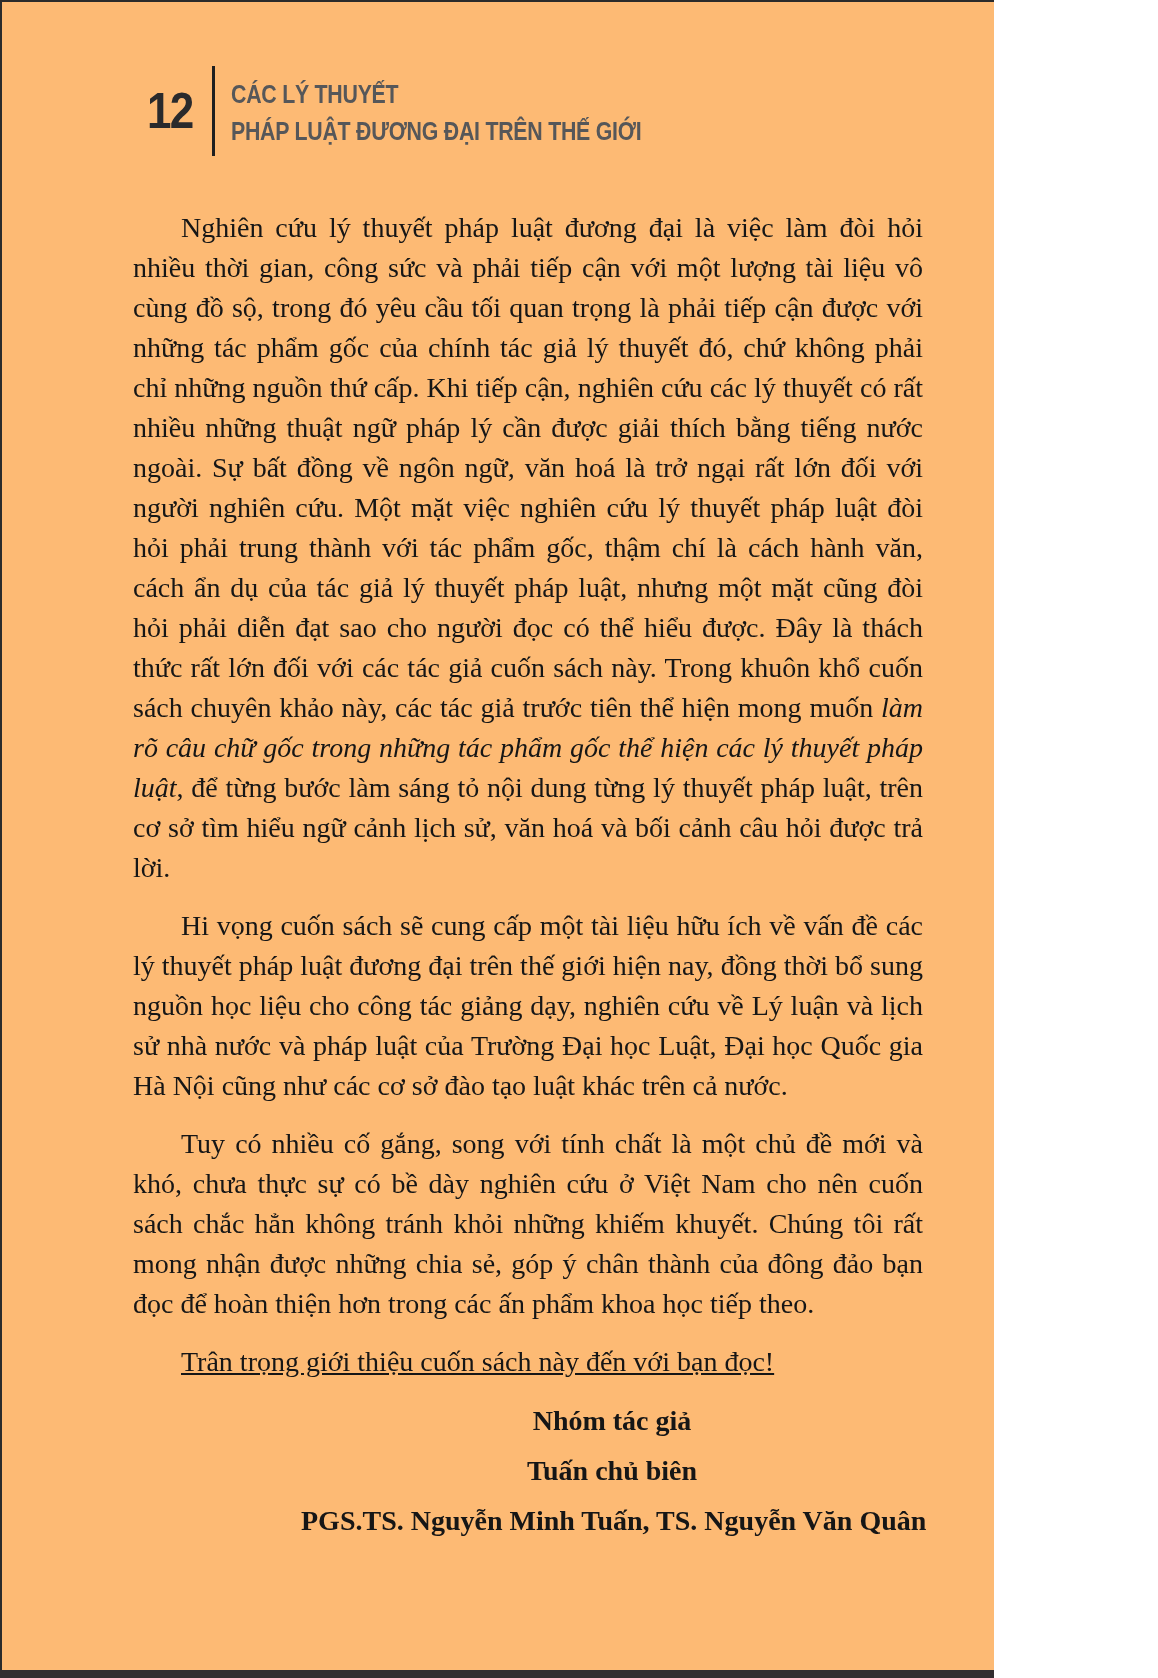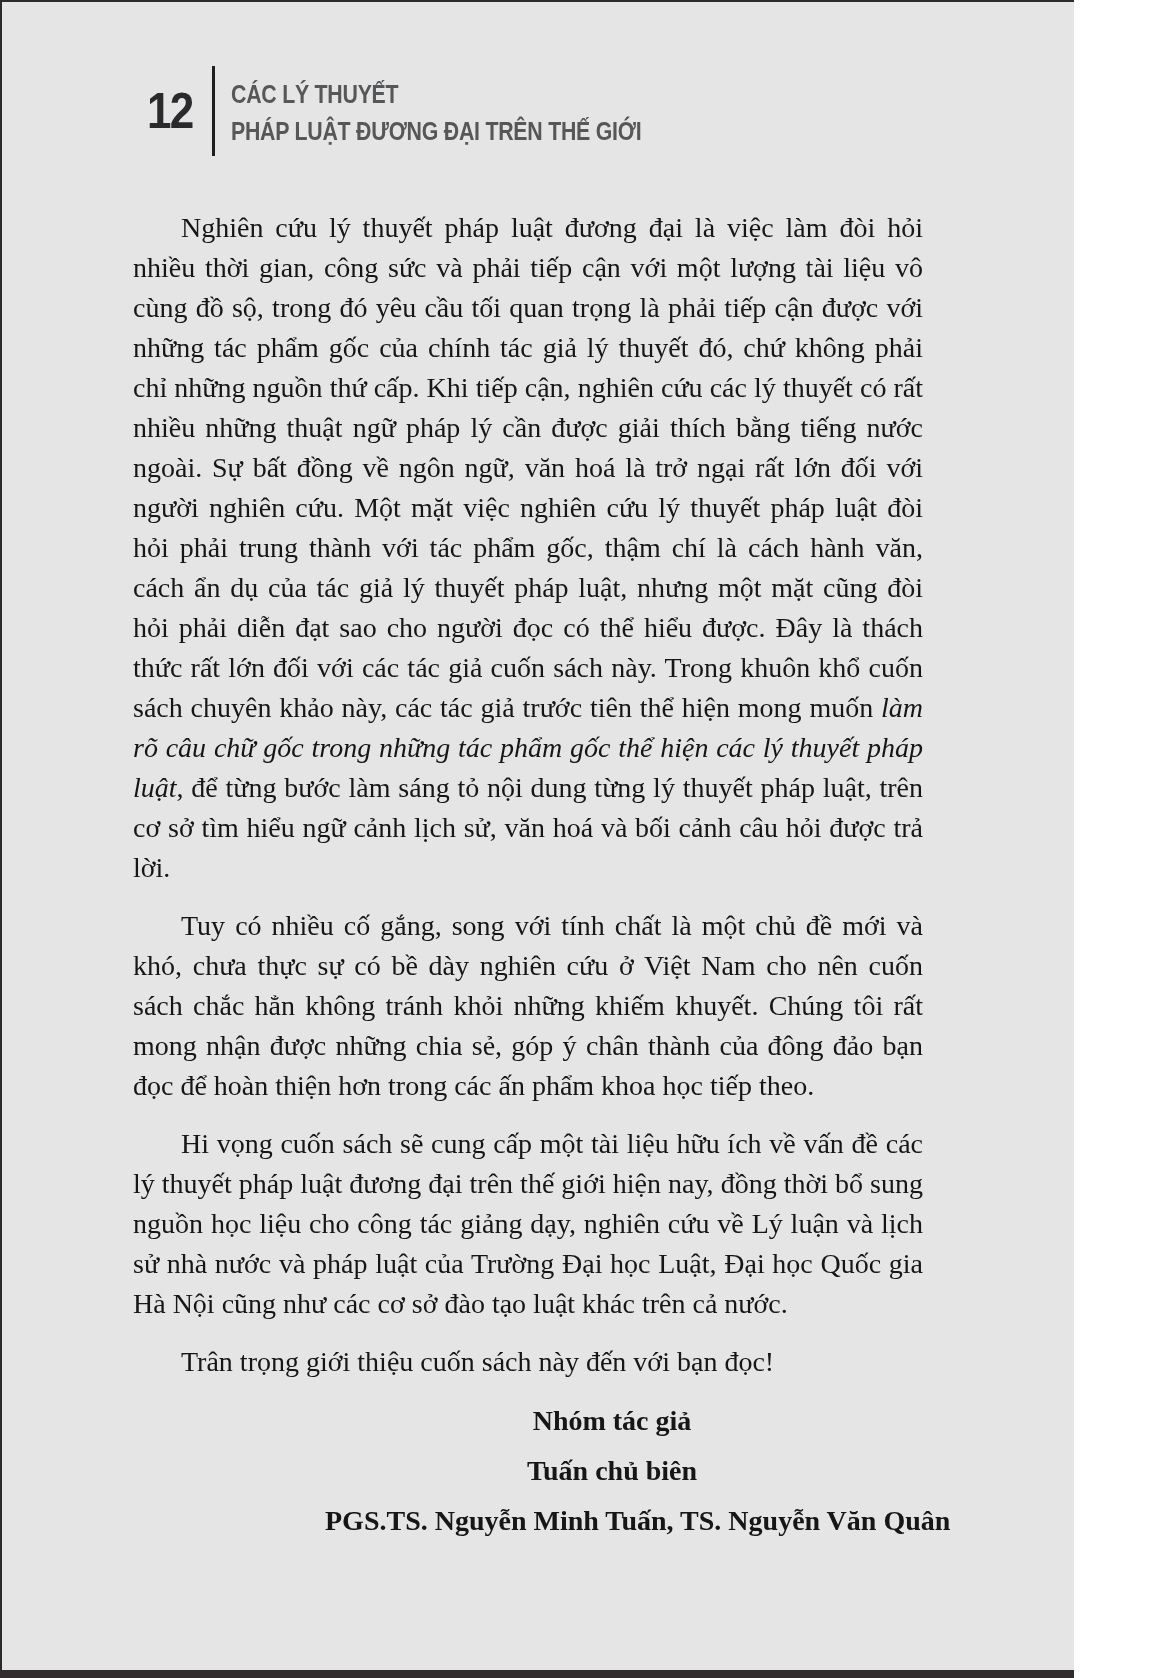--- a/index.html
+++ b/index.html
@@ -1,19 +1,19 @@
 <!DOCTYPE html>
 <html><head>
 <meta charset="utf-8">
 <style>
   html,body{margin:0;padding:0;background:#ffffff;}
   .page{
     position:relative;
-    width:1074px;height:1678px;
-    background:#e5e5e5;
+    width:994px;height:1678px;
+    background:#fdba74;
     overflow:hidden;
     font-family:"Liberation Serif", serif;
     color:#161616;
   }
   .edge-top{position:absolute;top:0;left:0;width:1158px;height:2px;background:#2b2b2b;}
   .edge-left{position:absolute;top:0;left:0;width:2px;height:1671px;background:#2b2b2b;}
   .bottom-bar{position:absolute;left:0;bottom:0;width:1158px;height:8px;background:#312d2f;}
 
   .header{
     position:absolute;left:146px;top:64px;
@@ -44,56 +44,56 @@
   }
   .body-text{
     position:absolute;left:133px;top:196px;width:790px;
     font-size:28px;line-height:40px;
   }
   .body-text p{
     margin:12px 0 18px 0;
     text-align:justify;
     text-indent:48px;
   }
-  .body-text p.last-para{margin-top:8px;text-align:left;margin-bottom:0;}
+  .body-text p.last-para{margin-top:8px;text-align:left;margin-bottom:0;text-decoration:underline;}
   .body-text .it{font-style:italic;}
   .signature{
     margin-top:24px;
     padding-left:168px;
     text-align:center;
     font-weight:bold;
   }
   .sig-line{
     font-size:28px;line-height:30px;
     margin-bottom:20px;
     white-space:nowrap;
   }
-  .sig-line:last-child{margin-bottom:0;margin-left:24px;}
+  .sig-line:last-child{margin-bottom:0;}
 </style>
 </head>
 <body>
 
 <div class="page">
 
   <div class="edge-top"></div>
   <div class="edge-left"></div>
 
   <div class="header">
     <div class="page-num">12</div>
     <div class="header-divider"></div>
     <div class="header-title">
       <div>CÁC LÝ THUYẾT</div>
       <div>PHÁP LUẬT ĐƯƠNG ĐẠI TRÊN THẾ GIỚI</div>
     </div>
   </div>
 
   <div class="body-text">
     <p><span>Nghiên cứu lý thuyết pháp luật đương đại là việc làm đòi hỏi nhiều thời gian, công sức và phải tiếp cận với một lượng tài liệu vô cùng đồ sộ, trong đó yêu cầu tối quan trọng là phải tiếp cận được với những tác phẩm gốc của chính tác giả lý thuyết đó, chứ không phải chỉ những nguồn thứ cấp. Khi tiếp cận, nghiên cứu các lý thuyết có rất nhiều những thuật ngữ pháp lý cần được giải thích bằng tiếng nước ngoài. Sự bất đồng về ngôn ngữ, văn hoá là trở ngại rất lớn đối với người nghiên cứu. Một mặt việc nghiên cứu lý thuyết pháp luật đòi hỏi phải trung thành với tác phẩm gốc, thậm chí là cách hành văn, cách ẩn dụ của tác giả lý thuyết pháp luật, nhưng một mặt cũng đòi hỏi phải diễn đạt sao cho người đọc có thể hiểu được. Đây là thách thức rất lớn đối với các tác giả cuốn sách này. Trong khuôn khổ cuốn sách chuyên khảo này, các tác giả trước tiên thể hiện mong muốn </span><span class="it">làm rõ câu chữ gốc trong những tác phẩm gốc thể hiện các lý thuyết pháp luật</span><span>, để từng bước làm sáng tỏ nội dung từng lý thuyết pháp luật, trên cơ sở tìm hiểu ngữ cảnh lịch sử, văn hoá và bối cảnh câu hỏi được trả lời.</span></p>
+    <p>Hi vọng cuốn sách sẽ cung cấp một tài liệu hữu ích về vấn đề các lý thuyết pháp luật đương đại trên thế giới hiện nay, đồng thời bổ sung nguồn học liệu cho công tác giảng dạy, nghiên cứu về Lý luận và lịch sử nhà nước và pháp luật của Trường Đại học Luật, Đại học Quốc gia Hà Nội cũng như các cơ sở đào tạo luật khác trên cả nước.</p>
     <p>Tuy có nhiều cố gắng, song với tính chất là một chủ đề mới và khó, chưa thực sự có bề dày nghiên cứu ở Việt Nam cho nên cuốn sách chắc hẳn không tránh khỏi những khiếm khuyết. Chúng tôi rất mong nhận được những chia sẻ, góp ý chân thành của đông đảo bạn đọc để hoàn thiện hơn trong các ấn phẩm khoa học tiếp theo.</p>
-    <p>Hi vọng cuốn sách sẽ cung cấp một tài liệu hữu ích về vấn đề các lý thuyết pháp luật đương đại trên thế giới hiện nay, đồng thời bổ sung nguồn học liệu cho công tác giảng dạy, nghiên cứu về Lý luận và lịch sử nhà nước và pháp luật của Trường Đại học Luật, Đại học Quốc gia Hà Nội cũng như các cơ sở đào tạo luật khác trên cả nước.</p>
     <p class="last-para">Trân trọng giới thiệu cuốn sách này đến với bạn đọc!</p>
 
     <div class="signature">
       <div class="sig-line">Nhóm tác giả</div>
       <div class="sig-line">Tuấn chủ biên</div>
       <div class="sig-line">PGS.TS. Nguyễn Minh Tuấn, TS. Nguyễn Văn Quân</div>
     </div>
   </div>
 
   <div class="bottom-bar"></div>

